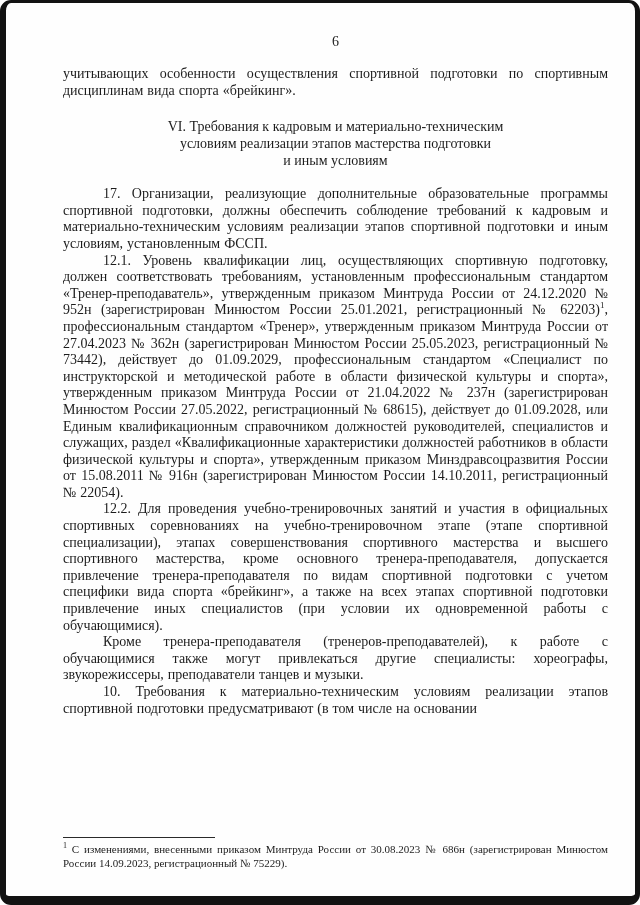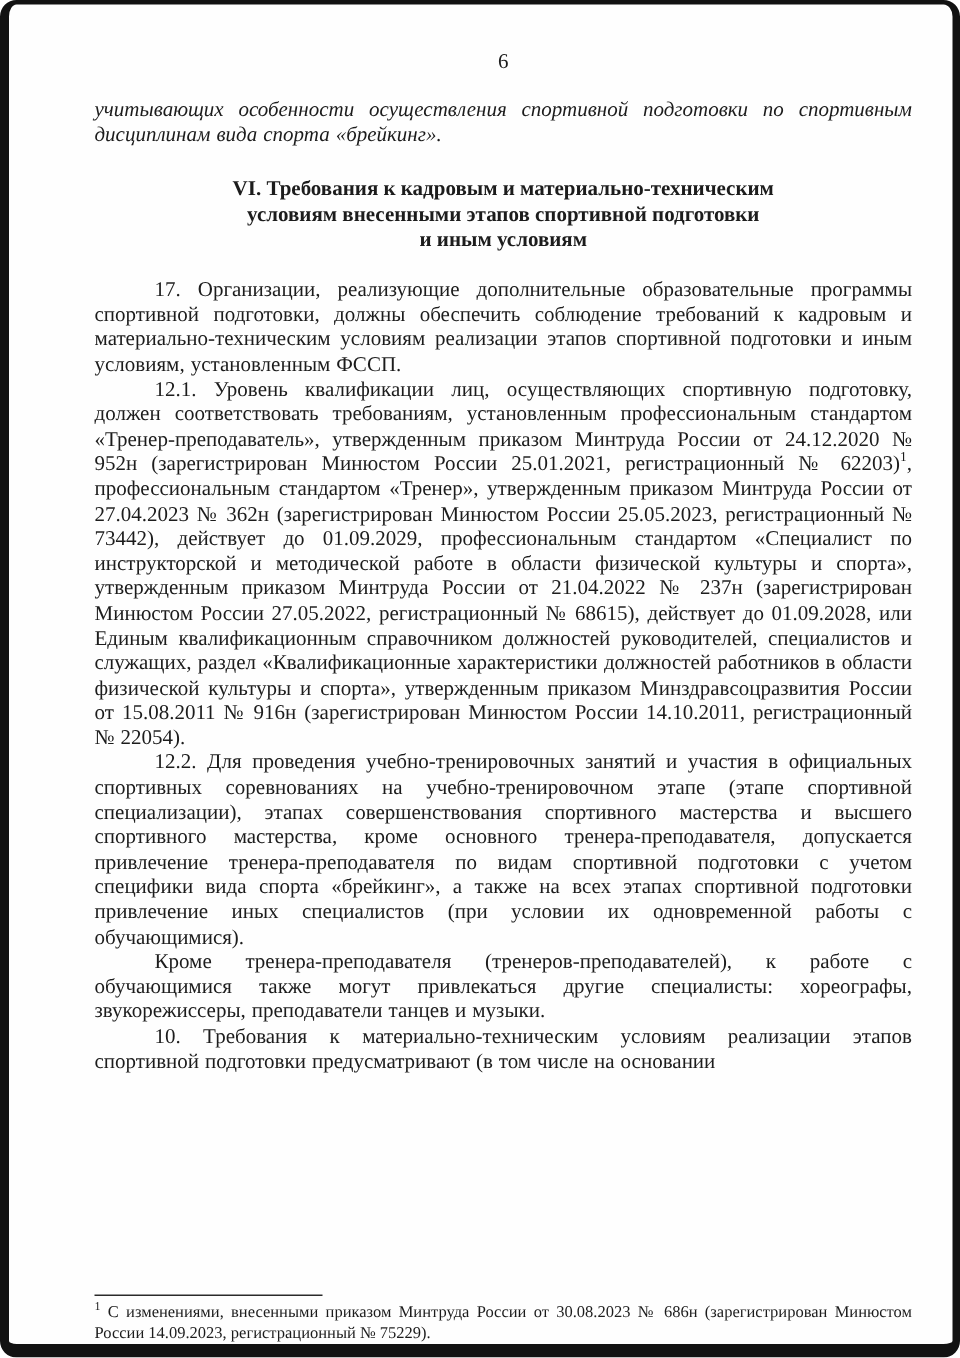--- a/index.html
+++ b/index.html
@@ -33,36 +33,37 @@
     line-height: 17px;
     margin-bottom: 16px;
   }
   .para {
     font-size: 14px;
     line-height: 16.6px;
     text-align: justify;
     text-indent: 40px;
     word-spacing: 0.5px;
   }
-  .para.no-indent { text-indent: 0; font-style: italic; }
+  .para.no-indent { text-indent: 0; }
   .heading {
-    font-weight: bold;
+    font-weight: normal;
     text-align: center;
     font-size: 14px;
     line-height: 17px;
     margin: 19px 0 17px 0;
   }
   .heading .hl { display: block; }
   .fnref {
     font-size: 9px;
     line-height: 0;
     vertical-align: super;
   }
   .footnote-area {
     margin-top: auto;
+    padding-bottom: 26px;
   }
   .footnote-rule {
     width: 152px;
     border-top: 1px solid #2a2a2a;
     margin-bottom: 5px;
   }
   .footnote {
     font-size: 11px;
     line-height: 13.5px;
     text-align: justify;
@@ -74,21 +75,21 @@
 
 <div class="page">
   <div class="page-inner">
 
     <div class="page-number">6</div>
 
     <p class="para no-indent">учитывающих особенности осуществления спортивной подготовки по спортивным дисциплинам вида спорта «брейкинг».</p>
 
     <div class="heading">
       <span class="hl">VI. Требования к кадровым и материально-техническим</span>
-      <span class="hl">условиям внесенными этапов спортивной подготовки</span>
+      <span class="hl">условиям реализации этапов мастерства подготовки</span>
       <span class="hl">и иным условиям</span>
     </div>
 
     <p class="para">17. Организации, реализующие дополнительные образовательные программы спортивной подготовки, должны обеспечить соблюдение требований к кадровым и материально-техническим условиям реализации этапов спортивной подготовки и иным условиям, установленным ФССП.</p>
 
 
     <p class="para"><span>12.1. Уровень квалификации лиц, осуществляющих спортивную подготовку, должен соответствовать требованиям, установленным профессиональным стандартом «Тренер-преподаватель», утвержденным приказом Минтруда России от 24.12.2020 № 952н (зарегистрирован Минюстом России 25.01.2021, регистрационный № 62203)</span><sup class="fnref">1</sup><span>, профессиональным стандартом «Тренер», утвержденным приказом Минтруда России от 27.04.2023 № 362н (зарегистрирован Минюстом России 25.05.2023, регистрационный № 73442), действует до 01.09.2029, профессиональным стандартом «Специалист по инструкторской и методической работе в области физической культуры и спорта», утвержденным приказом Минтруда России от 21.04.2022 № 237н (зарегистрирован Минюстом России 27.05.2022, регистрационный № 68615), действует до 01.09.2028, или Единым квалификационным справочником должностей руководителей, специалистов и служащих, раздел «Квалификационные характеристики должностей работников в области физической культуры и спорта», утвержденным приказом Минздравсоцразвития России от 15.08.2011 № 916н (зарегистрирован Минюстом России 14.10.2011, регистрационный № 22054).</span></p>
 
     <p class="para">12.2. Для проведения учебно-тренировочных занятий и участия в официальных спортивных соревнованиях на учебно-тренировочном этапе (этапе спортивной специализации), этапах совершенствования спортивного мастерства и высшего спортивного мастерства, кроме основного тренера-преподавателя, допускается привлечение тренера-преподавателя по видам спортивной подготовки с учетом специфики вида спорта «брейкинг», а также на всех этапах спортивной подготовки привлечение иных специалистов (при условии их одновременной работы с обучающимися).</p>
 

